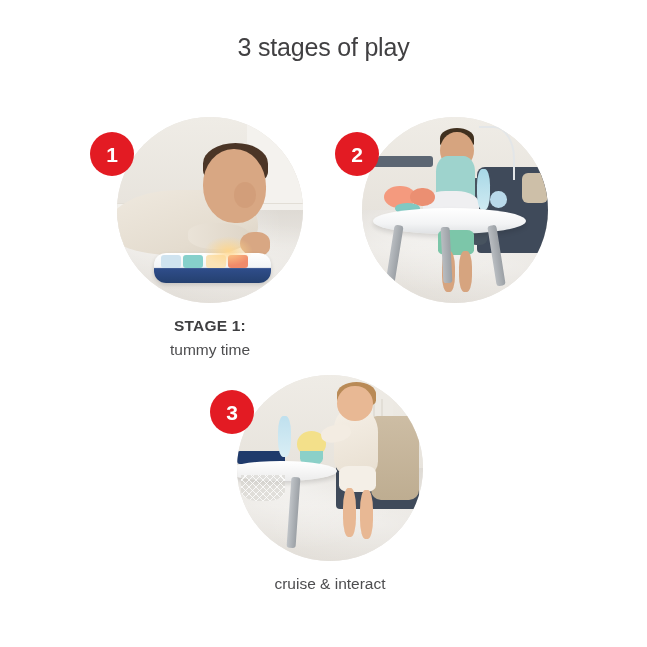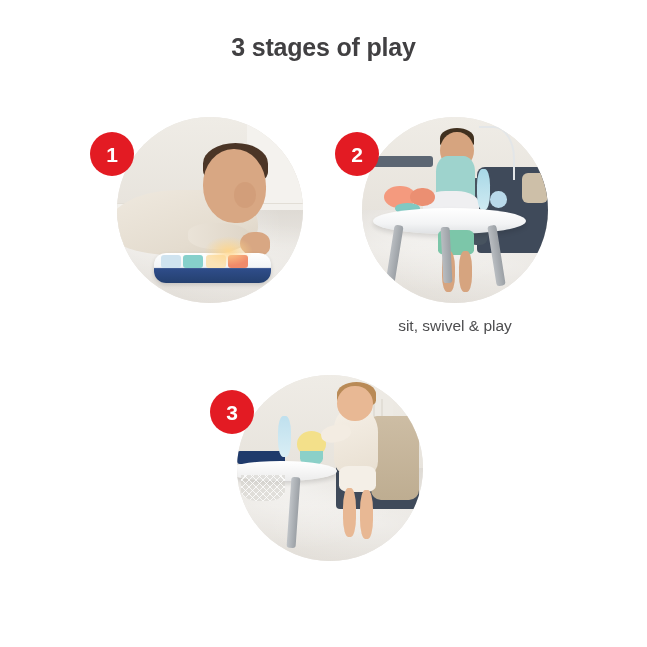--- a/index.html
+++ b/index.html
@@ -22,21 +22,21 @@
     background: #ffffff;
   }
 
   .page-title {
     position: absolute;
     left: 0;
     top: 33px;
     width: 647px;
     text-align: center;
     font-size: 25px;
-    font-weight: bold;
+    font-weight: normal;
     color: #414042;
     letter-spacing: -0.2px;
   }
 
   
   .stage {
     position: absolute;
     width: 240px;
   }
   .stage-1 { left: 90px;  top: 117px; }
@@ -573,20 +573,22 @@
             <div class="s1-key s1-k2"></div>
             <div class="s1-key s1-k3"></div>
             <div class="s1-key s1-k4"></div>
           </div>
           <div class="s1-glow"></div>
         </div>
       </div>
       <div class="badge" style="background: rgb(227, 27, 35); color: rgb(255, 255, 255);">1</div>
     </div>
     <div class="caption">
+      <div class="caption-title">STAGE 1:</div>
+      <div class="caption-sub">tummy time</div>
     </div>
   </div>
 
   <div class="stage stage-2">
     <div class="photo-wrap">
       <div class="photo-circle">
         <div class="scene">
           <div class="wall"></div>
           <div class="floor"></div>
           <div class="s2-sofa"></div>
@@ -608,21 +610,20 @@
           <div class="s2-legl"></div>
           <div class="s2-legr"></div>
           <div class="s2-leg s2-leg-a"></div>
           <div class="s2-leg s2-leg-b"></div>
           <div class="s2-leg s2-leg-c"></div>
         </div>
       </div>
       <div class="badge" style="background: rgb(227, 27, 35); color: rgb(255, 255, 255);">2</div>
     </div>
     <div class="caption">
-      <div class="caption-sub">sit, swivel &amp; play</div>
     </div>
   </div>
 
   <div class="stage stage-3">
     <div class="photo-wrap">
       <div class="photo-circle">
         <div class="scene">
           <div class="wall"></div>
           <div class="floor"></div>
           <div class="s3-headboard"></div>
@@ -640,16 +641,17 @@
           <div class="s3-legl"></div>
           <div class="s3-legr"></div>
           <div class="s3-tabletop"></div>
           <div class="s3-net"></div>
           <div class="s3-leg"></div>
         </div>
       </div>
       <div class="badge" style="background: rgb(227, 27, 35); color: rgb(255, 255, 255);">3</div>
     </div>
     <div class="caption">
+      <div class="caption-sub">cruise &amp; interact</div>
     </div>
   </div>
 
 </div>
 
 </body></html>

